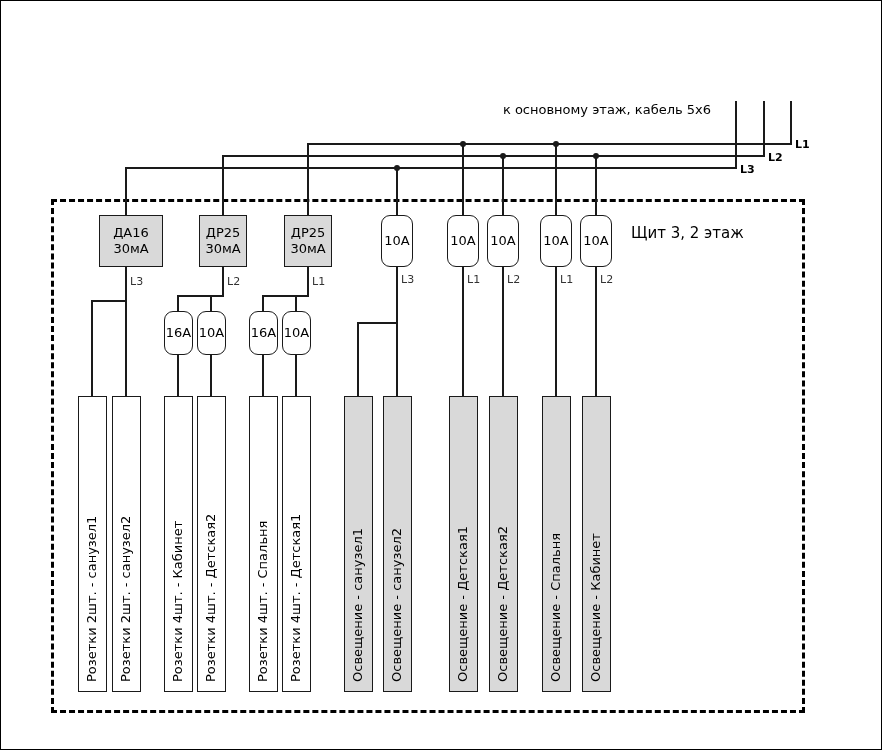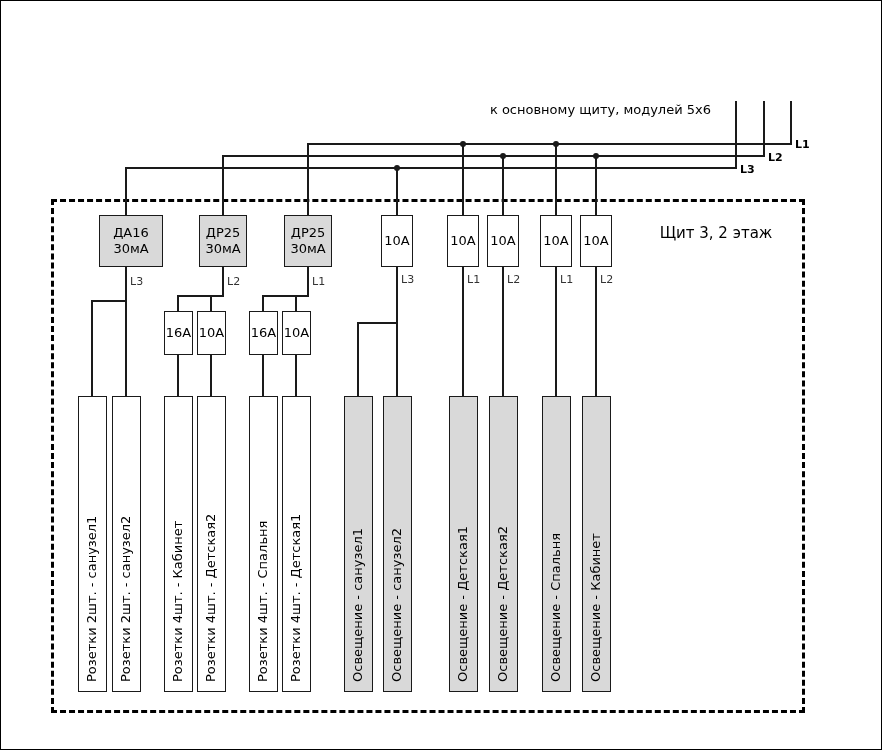--- a/index.html
+++ b/index.html
@@ -21,29 +21,29 @@
     border: 3px dashed #000; box-sizing: border-box;
   }
   .feeder-note {
     position: absolute; left: 460px; top: 101px; width: 250px;
     font-size: 13px; text-align: right; white-space: nowrap;
   }
   .bus-tag { position: absolute; font-size: 11px; font-weight: bold; }
   .phase-tag { position: absolute; font-size: 11px; color: #333; }
   .panel-title {
     position: absolute; left: 630px; top: 222px; width: 170px;
-    font-size: 15px; line-height: 21px; text-align: center;
+    font-size: 15px; line-height: 21px; text-align: left;
   }
   .device {
     position: absolute; box-sizing: border-box;
     border: 1px solid #1a1a1a; background: #d9d9d9;
     display: flex; flex-direction: column; align-items: center; justify-content: center;
     font-size: 13px; line-height: 16px; text-align: center;
   }
-  .device.white { background: #ffffff; }
+  .device.white { background: #ffffff; border-radius: 9px; }
   .main-row { top: 214px; height: 52px; }
   .sub-row  { top: 310px; height: 44px; width: 29px; text-align: right; }
   .load {
     position: absolute; box-sizing: border-box;
     top: 395px; width: 29px; height: 296px;
     border: 1px solid #1a1a1a; background: #ffffff;
   }
   .load.lighting { background: #d9d9d9; }
   .load > span {
     position: absolute; left: 0; top: 0; width: 100%; height: 100%;
@@ -54,21 +54,21 @@
     line-height: 26px;
     padding-top: 9px;
     white-space: nowrap;
   }
 </style>
 </head>
 <body>
 
 <div class="stage">
 
-  <div class="feeder-note">к основному щиту, модулей 5x6</div>
+  <div class="feeder-note">к основному этаж, кабель 5x6</div>
 
   <div class="panel-border"></div>
 
   <div class="panel-title">
     <div>Щит 3, 2 этаж</div>
   </div>
 
   <div class="wire" style="left:789px;top:100px;width:2px;height:44px"></div>
   <div class="wire" style="left:762px;top:100px;width:2px;height:56px"></div>
   <div class="wire" style="left:734px;top:100px;width:2px;height:68px"></div>

